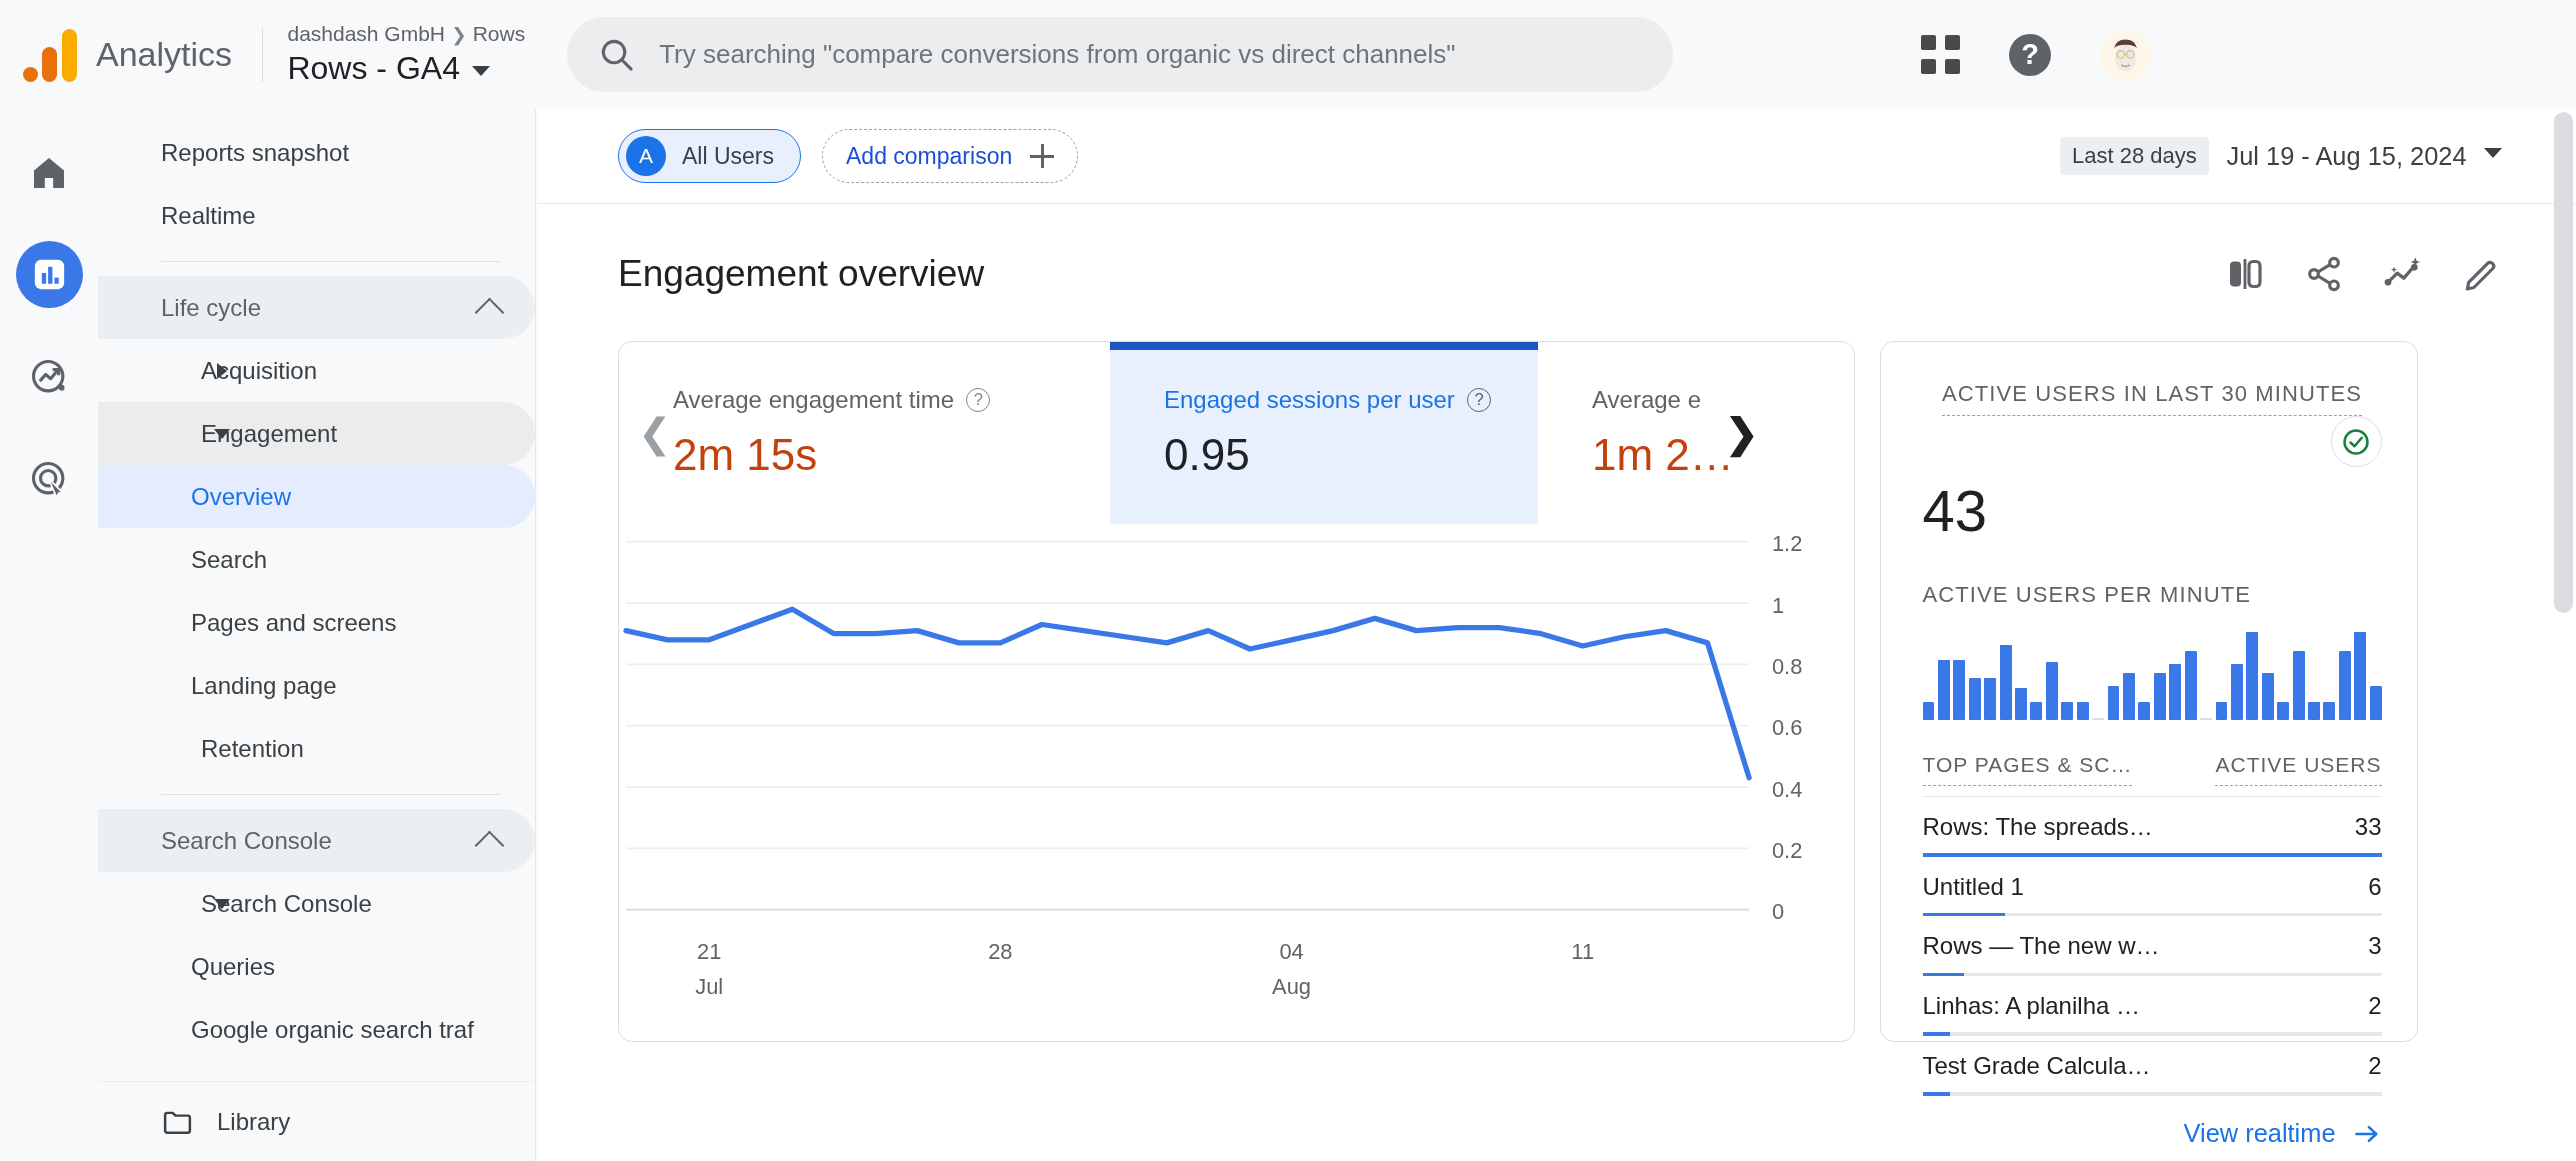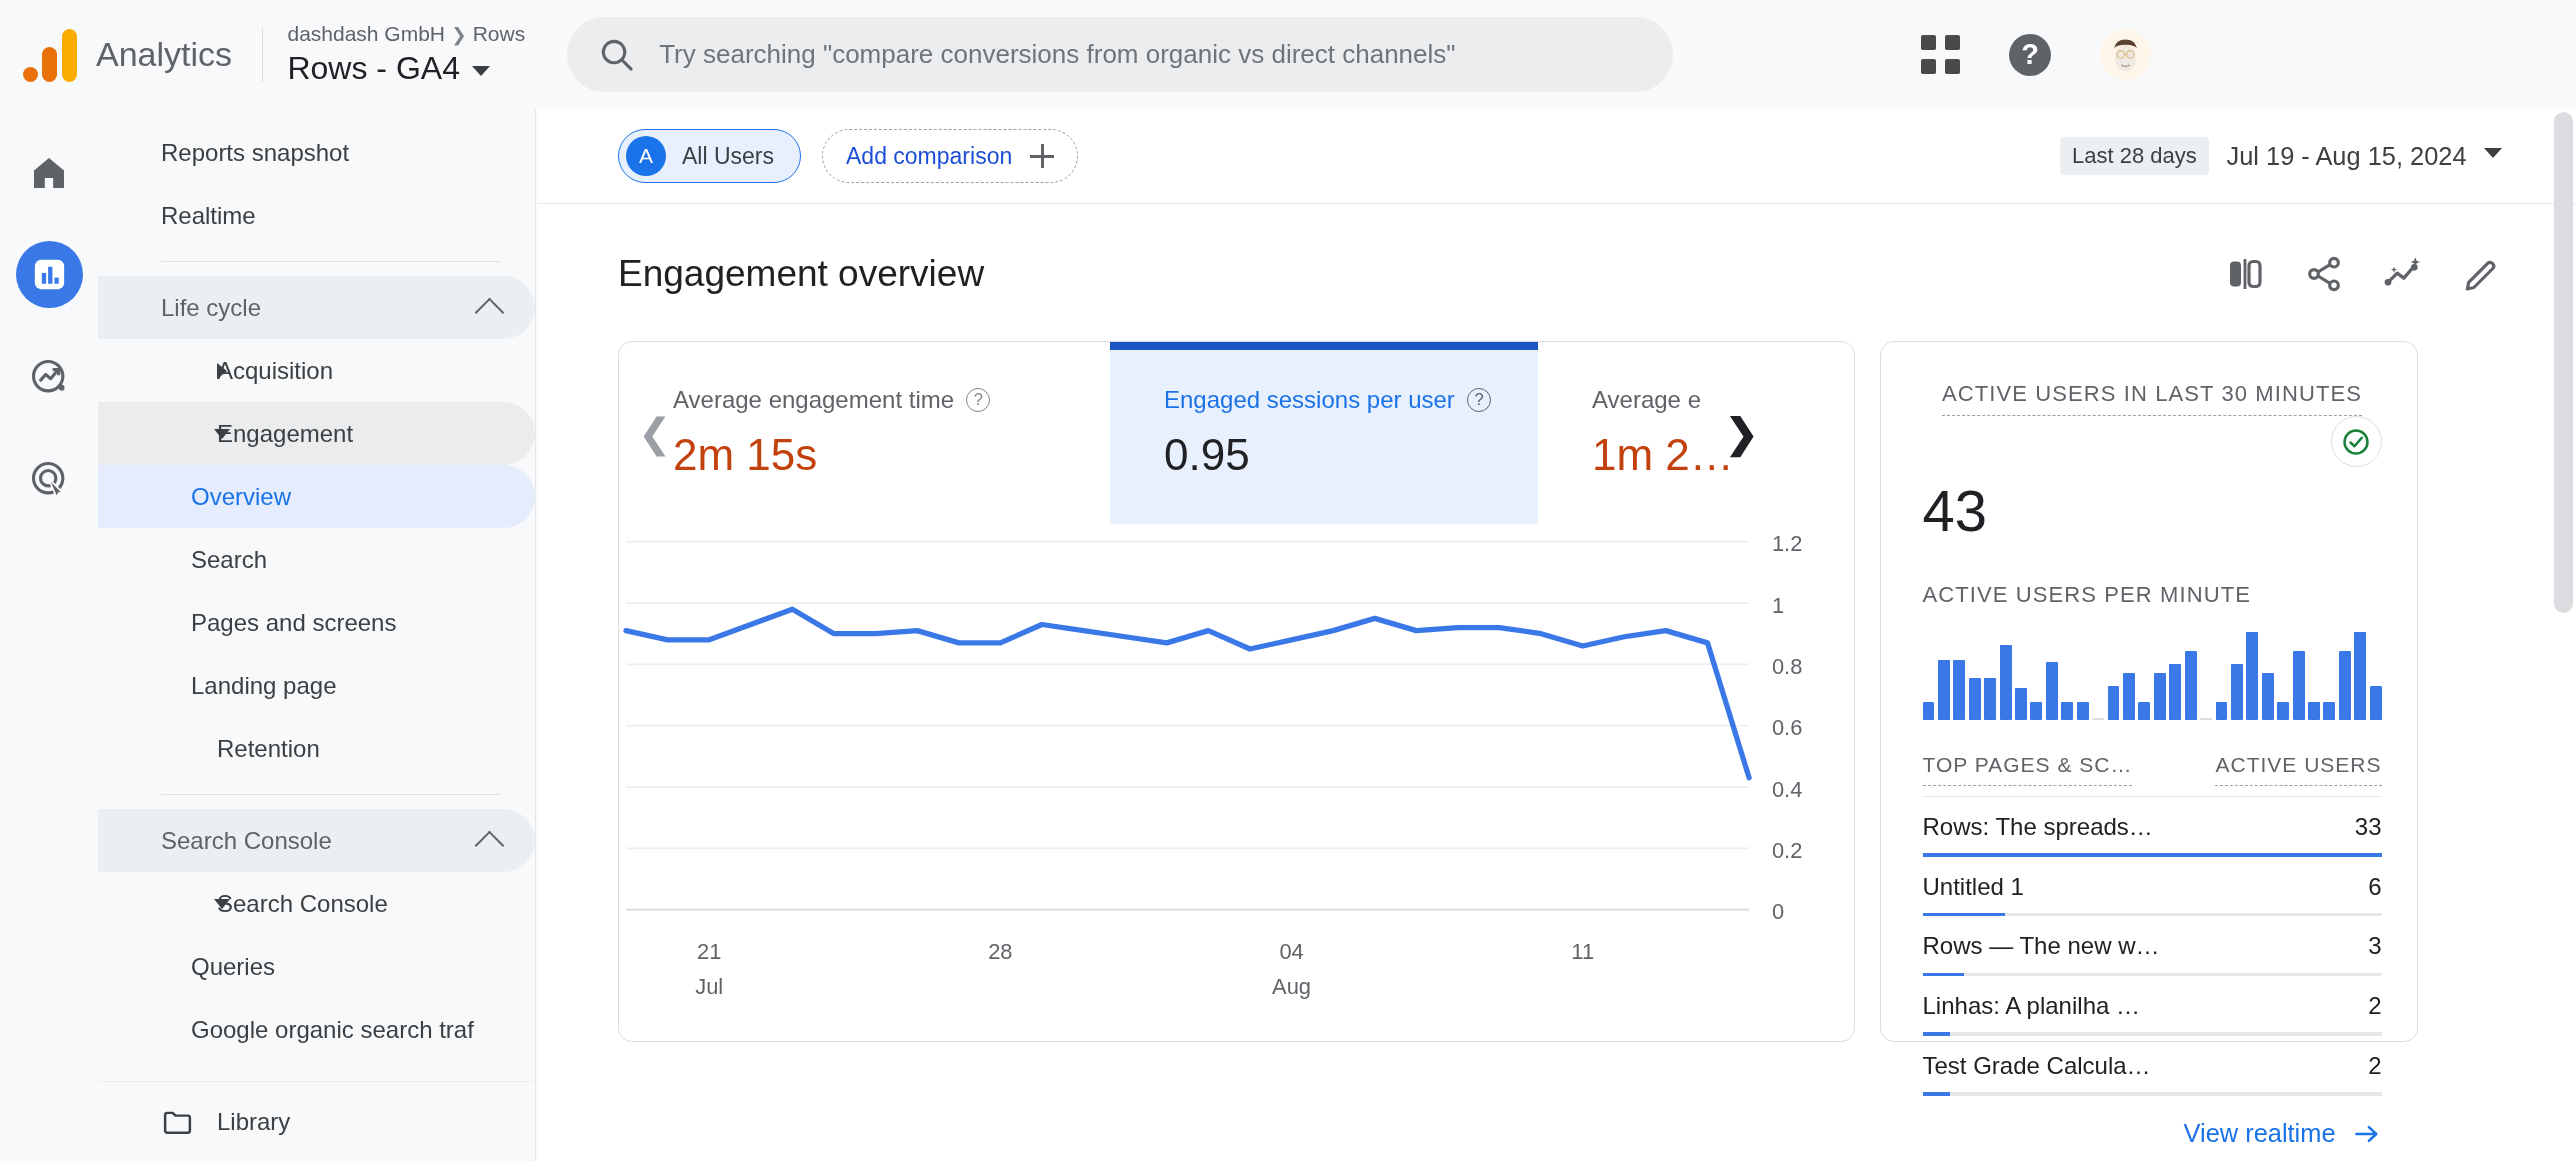--- a/index.html
+++ b/index.html
@@ -96,21 +96,21 @@
     font-size: 24px; color: #3c4043;
   }
   .nav-row .lbl { white-space: nowrap; }
   .nav-top { padding-left: 63px; }
   .nav-group {
     padding-left: 63px; color: #5f6368; background: #eceff1;
     justify-content: space-between;
   }
   .nav-group .lbl { font-size: 24px; }
   .nav-l1 { padding-left: 75px; }
-  .nav-l1 .lbl { margin-left: 44px; }
+  .nav-l1 .lbl { margin-left: 28px; }
   .nav-l1.expanded { background: #eaeced; }
   .nav-l2 { padding-left: 93px; }
   .nav-l2.selected { background: #e4ecfd; color: #1a73e8; }
   .tri-right {
     position: absolute; left: 119px; width: 0; height: 0;
     border-top: 8px solid transparent; border-bottom: 8px solid transparent;
     border-left: 10.5px solid #3c4043;
   }
   .tri-down {
     position: absolute; left: 116px; width: 0; height: 0;

